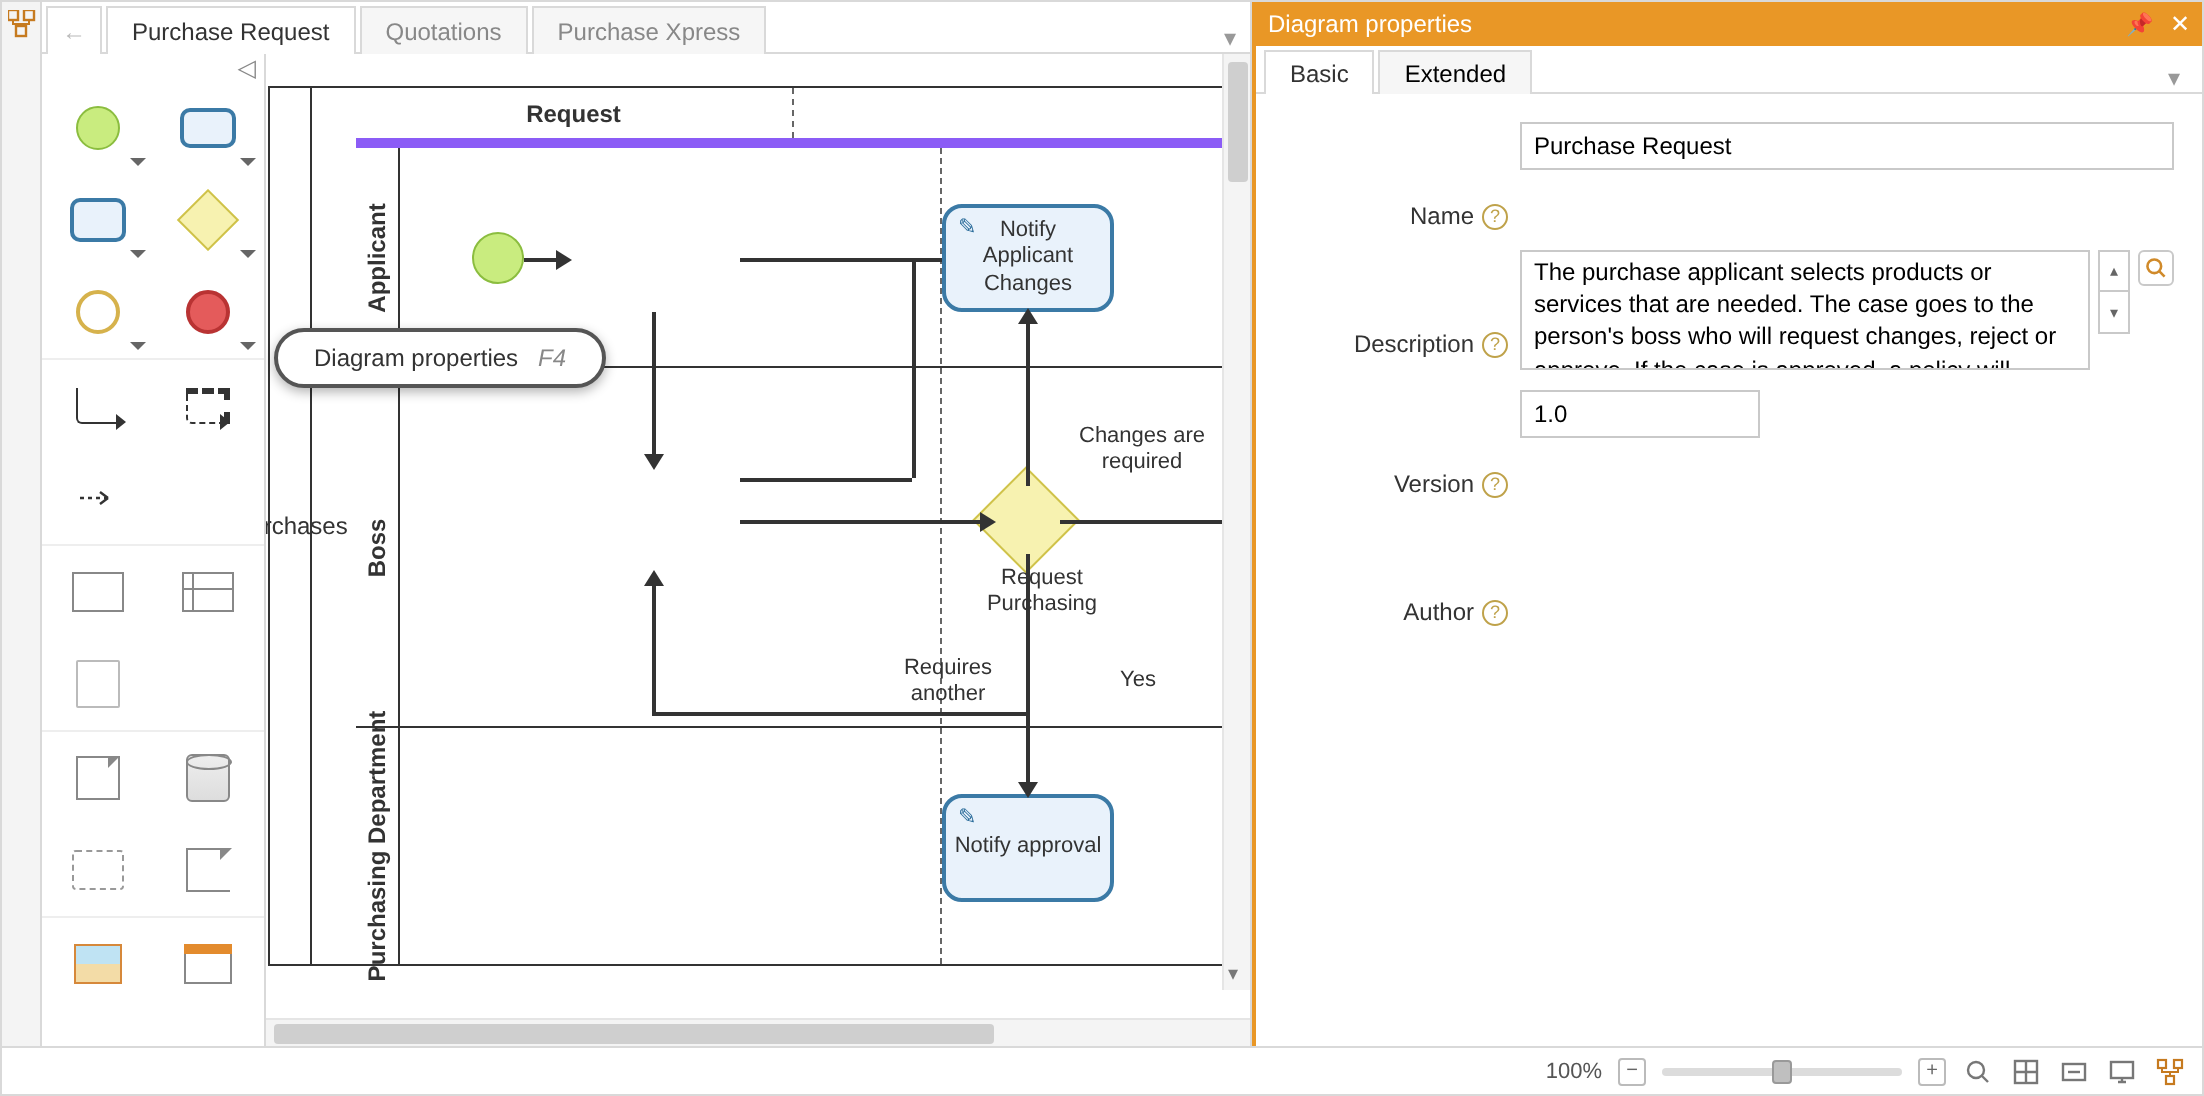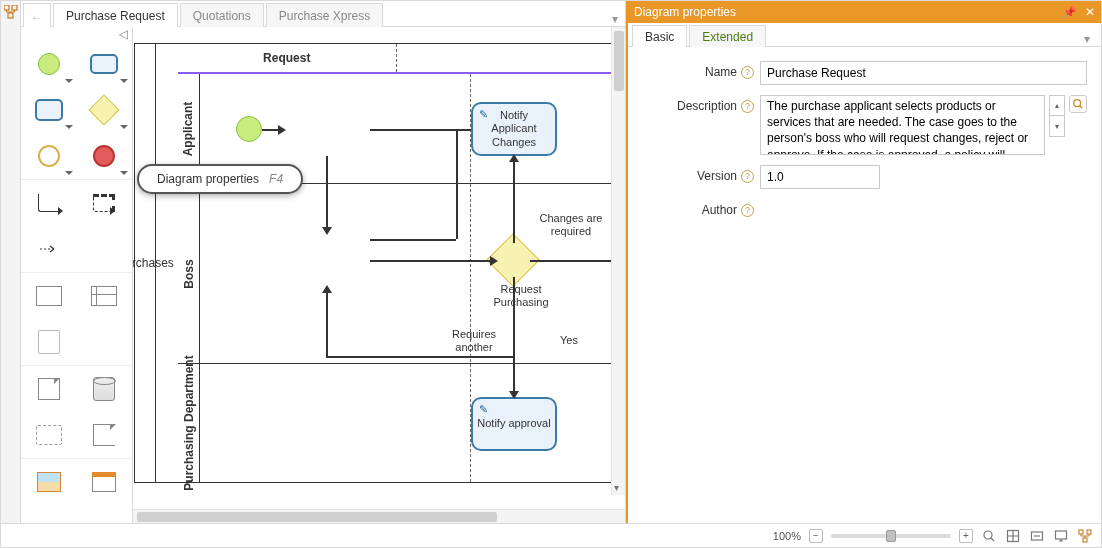--- a/index.html
+++ b/index.html
@@ -30,21 +30,21 @@
   .vscroll .down{position:absolute;left:2px;bottom:2px;font-size:10px;color:#777;}
 
   
   .pool{position:absolute;left:22px;top:16px;width:460px;height:440px;border:1px solid #333;}
   .pool-label{position:absolute;left:0;top:0;bottom:0;width:22px;border-right:1px solid #333;display:flex;align-items:center;justify-content:center;}
   .pool-label.outer{left:-22px;top:-1px;bottom:-1px;border:1px solid #333;border-right:none;}
   .lane{position:absolute;left:22px;right:0;border-bottom:1px solid #333;}
   .lane.last{border-bottom:none;}
   .lane-title{position:absolute;left:0;top:0;bottom:0;width:22px;border-right:1px solid #333;display:flex;align-items:center;justify-content:center;}
   .lane-title span{transform:rotate(-90deg);white-space:nowrap;font-weight:700;font-size:12px;}
-  .header-row{position:absolute;left:22px;right:0;top:0;height:30px;border-bottom:2px solid #8b5cf6;display:flex;}
+  .header-row{position:absolute;left:22px;right:0;top:0;height:30px;border-bottom:5px solid #8b5cf6;display:flex;}
   .header-row .cell{flex:1;display:flex;align-items:center;justify-content:center;font-weight:700;font-size:12px;}
   .header-row .cell:first-child{border-right:1px dashed #666;}
   .vdash{position:absolute;top:30px;bottom:0;border-left:1px dashed #666;}
 
   .task{position:absolute;width:86px;height:54px;border:2px solid #3b7aa6;border-radius:10px;background:#e9f2fb;display:flex;align-items:center;justify-content:center;text-align:center;font-size:11px;line-height:1.2;padding:4px;}
   .task .tiny-icon{position:absolute;left:6px;top:4px;color:#2c6d9b;}
   .start-evt{position:absolute;width:26px;height:26px;border-radius:50%;background:#c9ec7f;border:1px solid #8bbd3f;}
   .gateway{position:absolute;width:38px;height:38px;background:#f7f2b0;border:1px solid #cfc24a;transform:rotate(45deg);}
   .flow-label{position:absolute;font-size:11px;color:#333;text-align:center;line-height:1.15;}
 
@@ -57,26 +57,26 @@
 
   
   .ctx-tip{position:absolute;left:4px;top:137px;height:30px;padding:0 18px;border:2px solid #555;border-radius:15px;background:#fff;display:flex;align-items:center;gap:10px;box-shadow:0 2px 6px rgba(0,0,0,.3);z-index:5;}
   .ctx-tip .kbd{color:#888;font-style:italic;}
 
   
   .props{width:475px;display:flex;flex-direction:column;background:#fff;border-left:2px solid #e99726;}
   .props-title{height:22px;background:#e99726;color:#fff;display:flex;align-items:center;padding:0 6px;font-size:12px;}
   .props-title .sp{margin-left:auto;display:flex;gap:8px;align-items:center;}
   .props-tabs{height:24px;display:flex;align-items:flex-end;padding:0 4px;border-bottom:1px solid #d9d9d9;gap:2px;}
-  .props-tabs .ptab{height:22px;padding:0 12px;border:1px solid #d9d9d9;border-bottom:none;background:#f6f6f6;color:#4d7c0f;display:flex;align-items:center;position:relative;top:1px;}
+  .props-tabs .ptab{height:22px;padding:0 12px;border:1px solid #d9d9d9;border-bottom:none;background:#f6f6f6;color:#000000;display:flex;align-items:center;position:relative;top:1px;}
   .props-tabs .ptab.active{background:#fff;color:#333;}
   .props-tabs .pchev{margin-left:auto;width:20px;display:flex;align-items:center;justify-content:center;color:#999;}
   .form{padding:14px 14px;display:flex;flex-direction:column;gap:10px;}
   .frow{display:flex;align-items:flex-start;gap:6px;}
-  .frow label{width:112px;text-align:left;padding-top:4px;display:flex;justify-content:flex-end;align-items:center;gap:4px;}
+  .frow label{width:112px;text-align:left;padding-top:4px;display:flex;justify-content:flex-end;align-items:center;gap:4px;margin-top:36px;}
   .help{display:inline-flex;width:13px;height:13px;border:1px solid #bfa24a;border-radius:50%;align-items:center;justify-content:center;font-size:9px;color:#bfa24a;}
   .input{flex:1;border:1px solid #c9c9c9;height:24px;padding:2px 6px;font-family:inherit;font-size:12px;background:#fff;}
   textarea.input{height:60px;resize:none;line-height:1.35;}
   .desc-wrap{display:flex;gap:4px;flex:1;align-items:flex-start;}
   .desc-spin{display:flex;flex-direction:column;border:1px solid #c9c9c9;}
   .desc-spin div{width:14px;height:20px;display:flex;align-items:center;justify-content:center;font-size:8px;color:#666;cursor:pointer;}
   .desc-spin div:first-child{border-bottom:1px solid #c9c9c9;}
   .zoom-btn{width:18px;height:18px;border:1px solid #c9c9c9;border-radius:3px;display:flex;align-items:center;justify-content:center;color:#888;}
   .short-input .input{max-width:120px;flex:none;}
 

